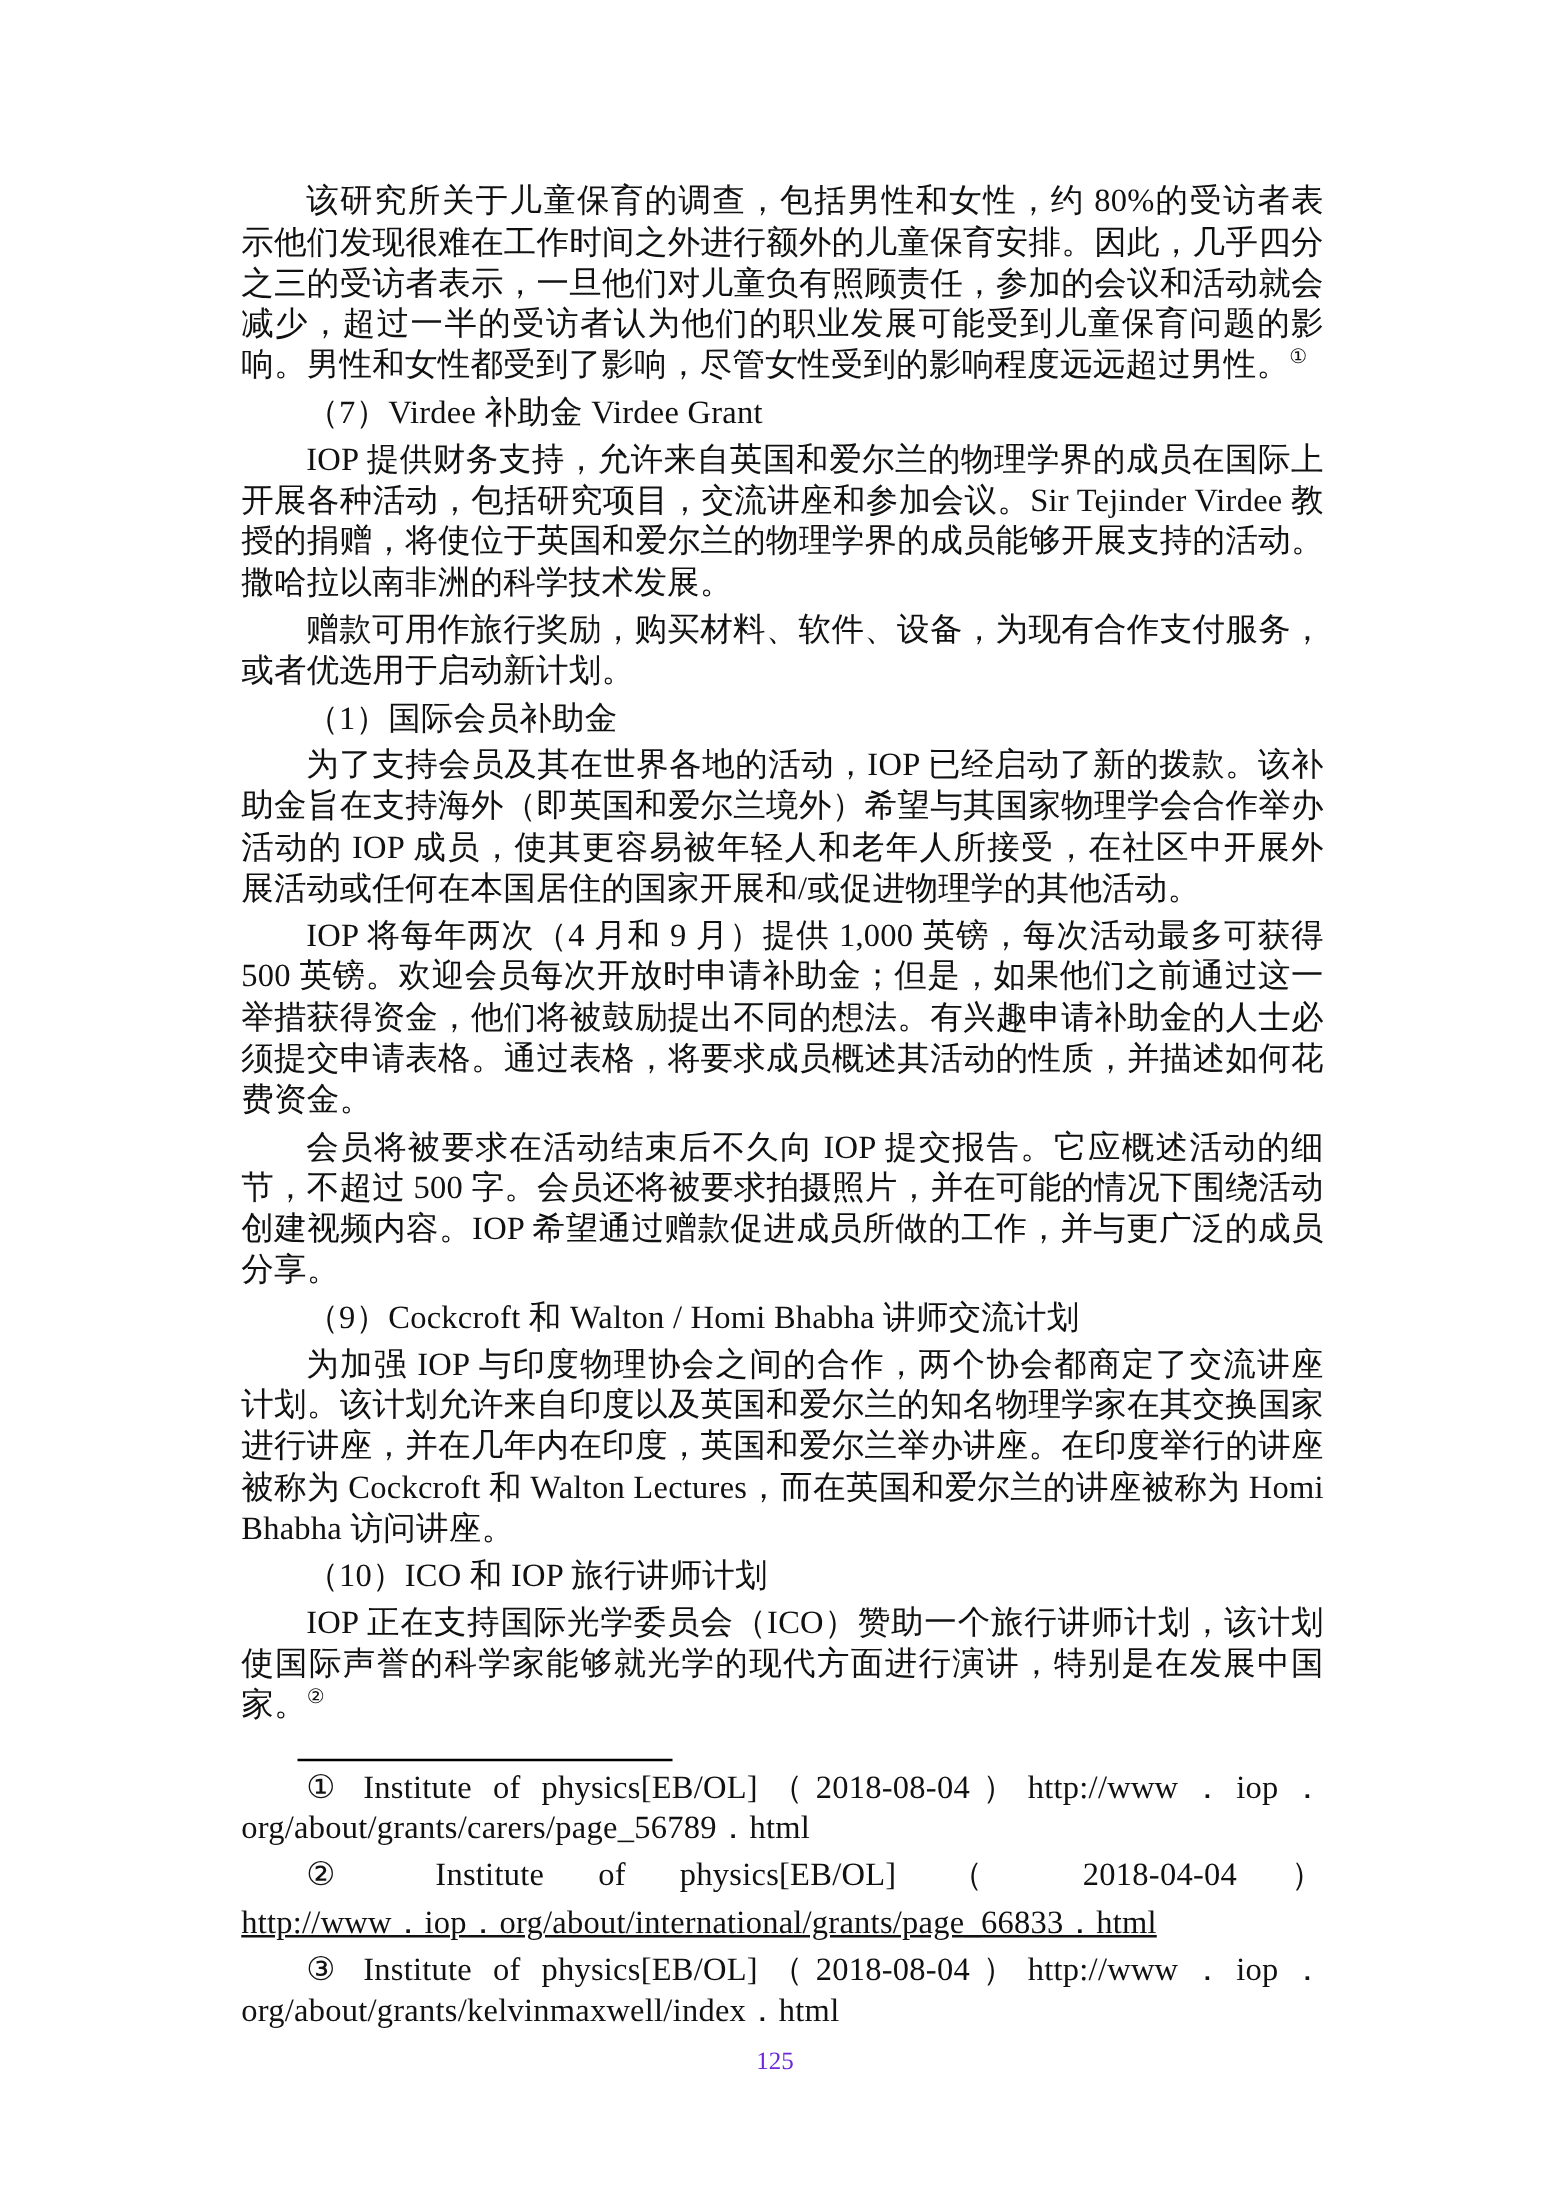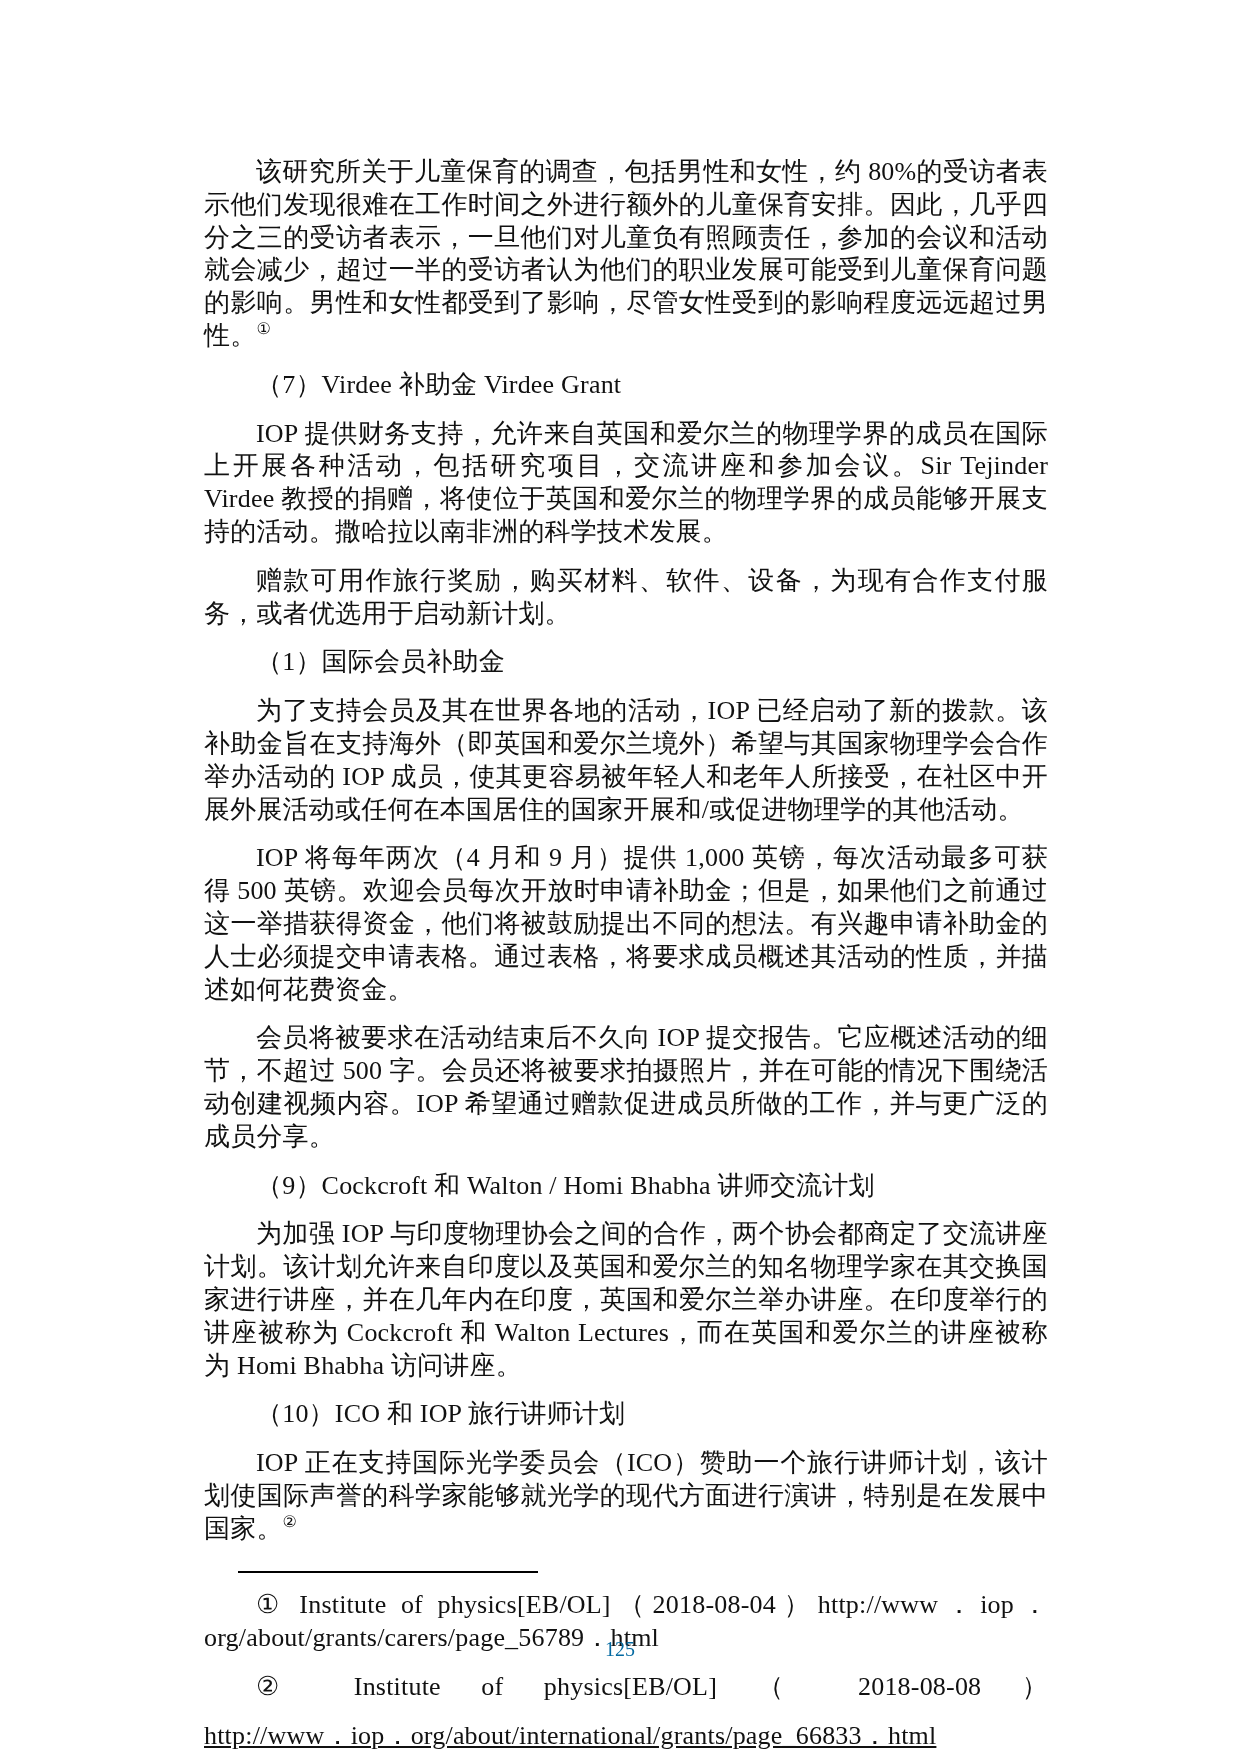--- a/index.html
+++ b/index.html
@@ -16,21 +16,21 @@
     font-family: "Liberation Serif", "DejaVu Serif", serif;
     overflow: hidden;
   }
   .content {
     position: absolute;
     left: 188px;
     top: 140px;
     width: 876px;
   }
   .content p {
-    margin: 16px;
+    margin: 5px;
     font-size: 26px;
     line-height: 32.8px;
     text-align: justify;
     text-indent: 2em;
     letter-spacing: 0.2px;
   }
   .content p sup {
     font-size: 16px;
     vertical-align: super;
     line-height: 0;
@@ -64,21 +64,21 @@
     display: inline-block;
     width: 12px;
   }
   .page-number {
     position: absolute;
     left: 0;
     top: 1638px;
     width: 100%;
     text-align: center;
     font-size: 20px;
-    color: #0369a1;
+    color: #6d28d9;
   }
 </style>
 </head>
 <body>
 
 <div class="page">
   <div class="content">
 
     <p><span>该研究所关于儿童保育的调查，包括男性和女性，约 80%的受访者表示他们发现很难在工作时间之外进行额外的儿童保育安排。因此，几乎四分之三的受访者表示，一旦他们对儿童负有照顾责任，参加的会议和活动就会减少，超过一半的受访者认为他们的职业发展可能受到儿童保育问题的影响。男性和女性都受到了影响，尽管女性受到的影响程度远远超过男性。</span><sup>①</sup></p>
 
@@ -105,21 +105,21 @@
     <p><span>IOP 正在支持国际光学委员会（ICO）赞助一个旅行讲师计划，该计划使国际声誉的科学家能够就光学的现代方面进行演讲，特别是在发展中国家。</span><sup>②</sup></p>
 
 
 
 
     <div class="footnote-area">
       <div class="footnote-separator"></div>
 
       <p class="footnote"><span>①</span><span class="fn-marker-gap"></span><span>Institute of physics[EB/OL]（2018-08-04）http://www．iop．org/about/grants/carers/page_56789．html</span></p>
 
-      <p class="footnote fn-spread"><span>② Institute of physics[EB/OL] （ 2018-08-08 ）</span></p>
+      <p class="footnote fn-spread"><span>② Institute of physics[EB/OL] （ 2018-04-04 ）</span></p>
       <p class="footnote fn-cont"><span>http://www．iop．org/about/international/grants/page_66833．html</span></p>
 
       <p class="footnote"><span>③</span><span class="fn-marker-gap"></span><span>Institute of physics[EB/OL]（2018-08-04）http://www．iop．org/about/grants/kelvinmaxwell/index．html</span></p>
     </div>
 
   </div>
 
   <div class="page-number">125</div>
 </div>
 

